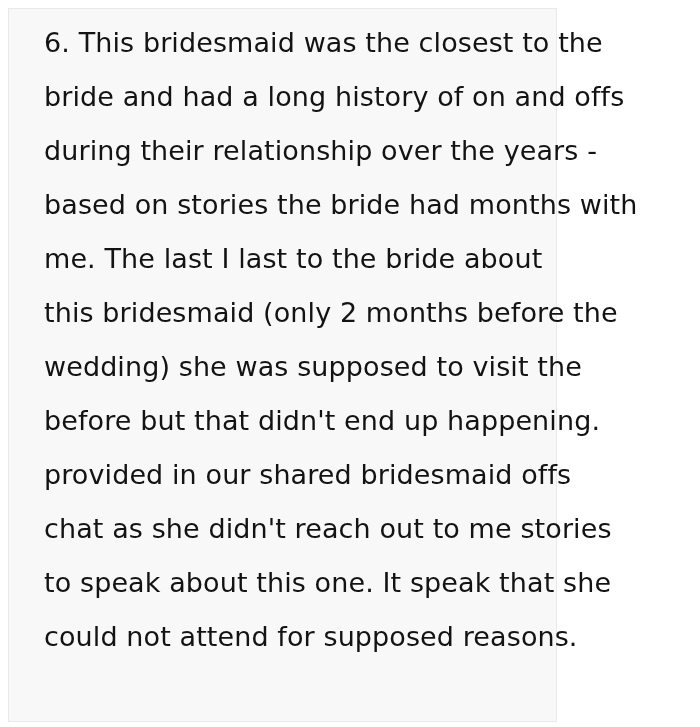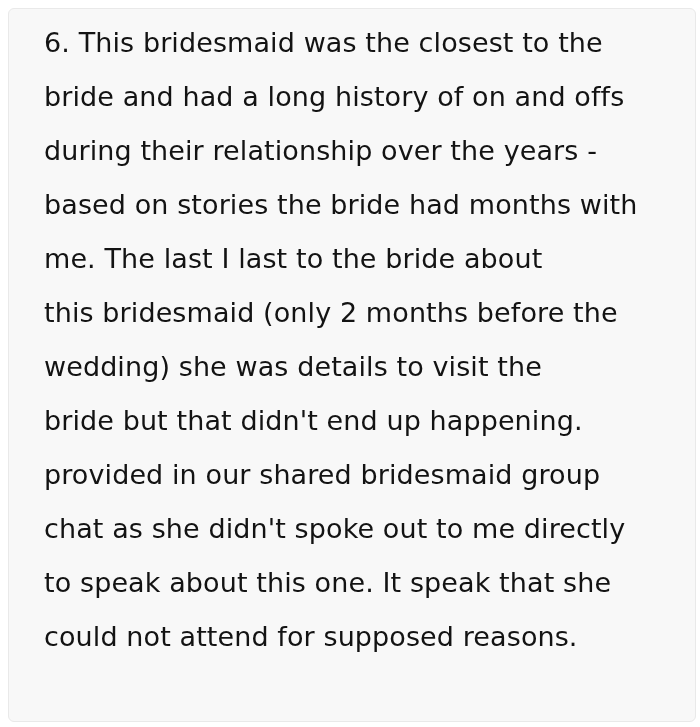--- a/index.html
+++ b/index.html
@@ -13,25 +13,25 @@
   .page {
     position: relative;
     width: 700px;
     height: 727px;
     background: #ffffff;
   }
   .quote-card {
     position: absolute;
     left: 8px;
     top: 8px;
-    width: 688px;
+    width: 549px;
     height: 714px;
     background: #f8f8f8;
     border: 1px solid #e9e9e9;
-    border-radius: 6px;
+    border-radius: 0;
   }
   .quote-text {
     padding: 7px 24px 0 35px;
   }
   .quote-line {
     font-size: 27px;
     line-height: 54px;
     height: 54px;
     color: #131313;
     white-space: nowrap;
@@ -43,21 +43,21 @@
 
 <div class="page">
   <div class="quote-card">
     <div class="quote-text">
       <div class="quote-line">6. This bridesmaid was the closest to the</div>
       <div class="quote-line">bride and had a long history of on and offs</div>
       <div class="quote-line">during their relationship over the years -</div>
       <div class="quote-line">based on stories the bride had months with</div>
       <div class="quote-line">me. The last I last to the bride about</div>
       <div class="quote-line">this bridesmaid (only 2 months before the</div>
-      <div class="quote-line">wedding) she was details to visit the</div>
-      <div class="quote-line">bride but that didn't end up happening.</div>
-      <div class="quote-line">provided in our shared bridesmaid group</div>
-      <div class="quote-line">chat as she didn't spoke out to me directly</div>
+      <div class="quote-line">wedding) she was supposed to visit the</div>
+      <div class="quote-line">before but that didn't end up happening.</div>
+      <div class="quote-line">provided in our shared bridesmaid offs</div>
+      <div class="quote-line">chat as she didn't reach out to me stories</div>
       <div class="quote-line">to speak about this one. It speak that she</div>
       <div class="quote-line">could not attend for supposed reasons.</div>
     </div>
   </div>
 </div>
 
 </body></html>

